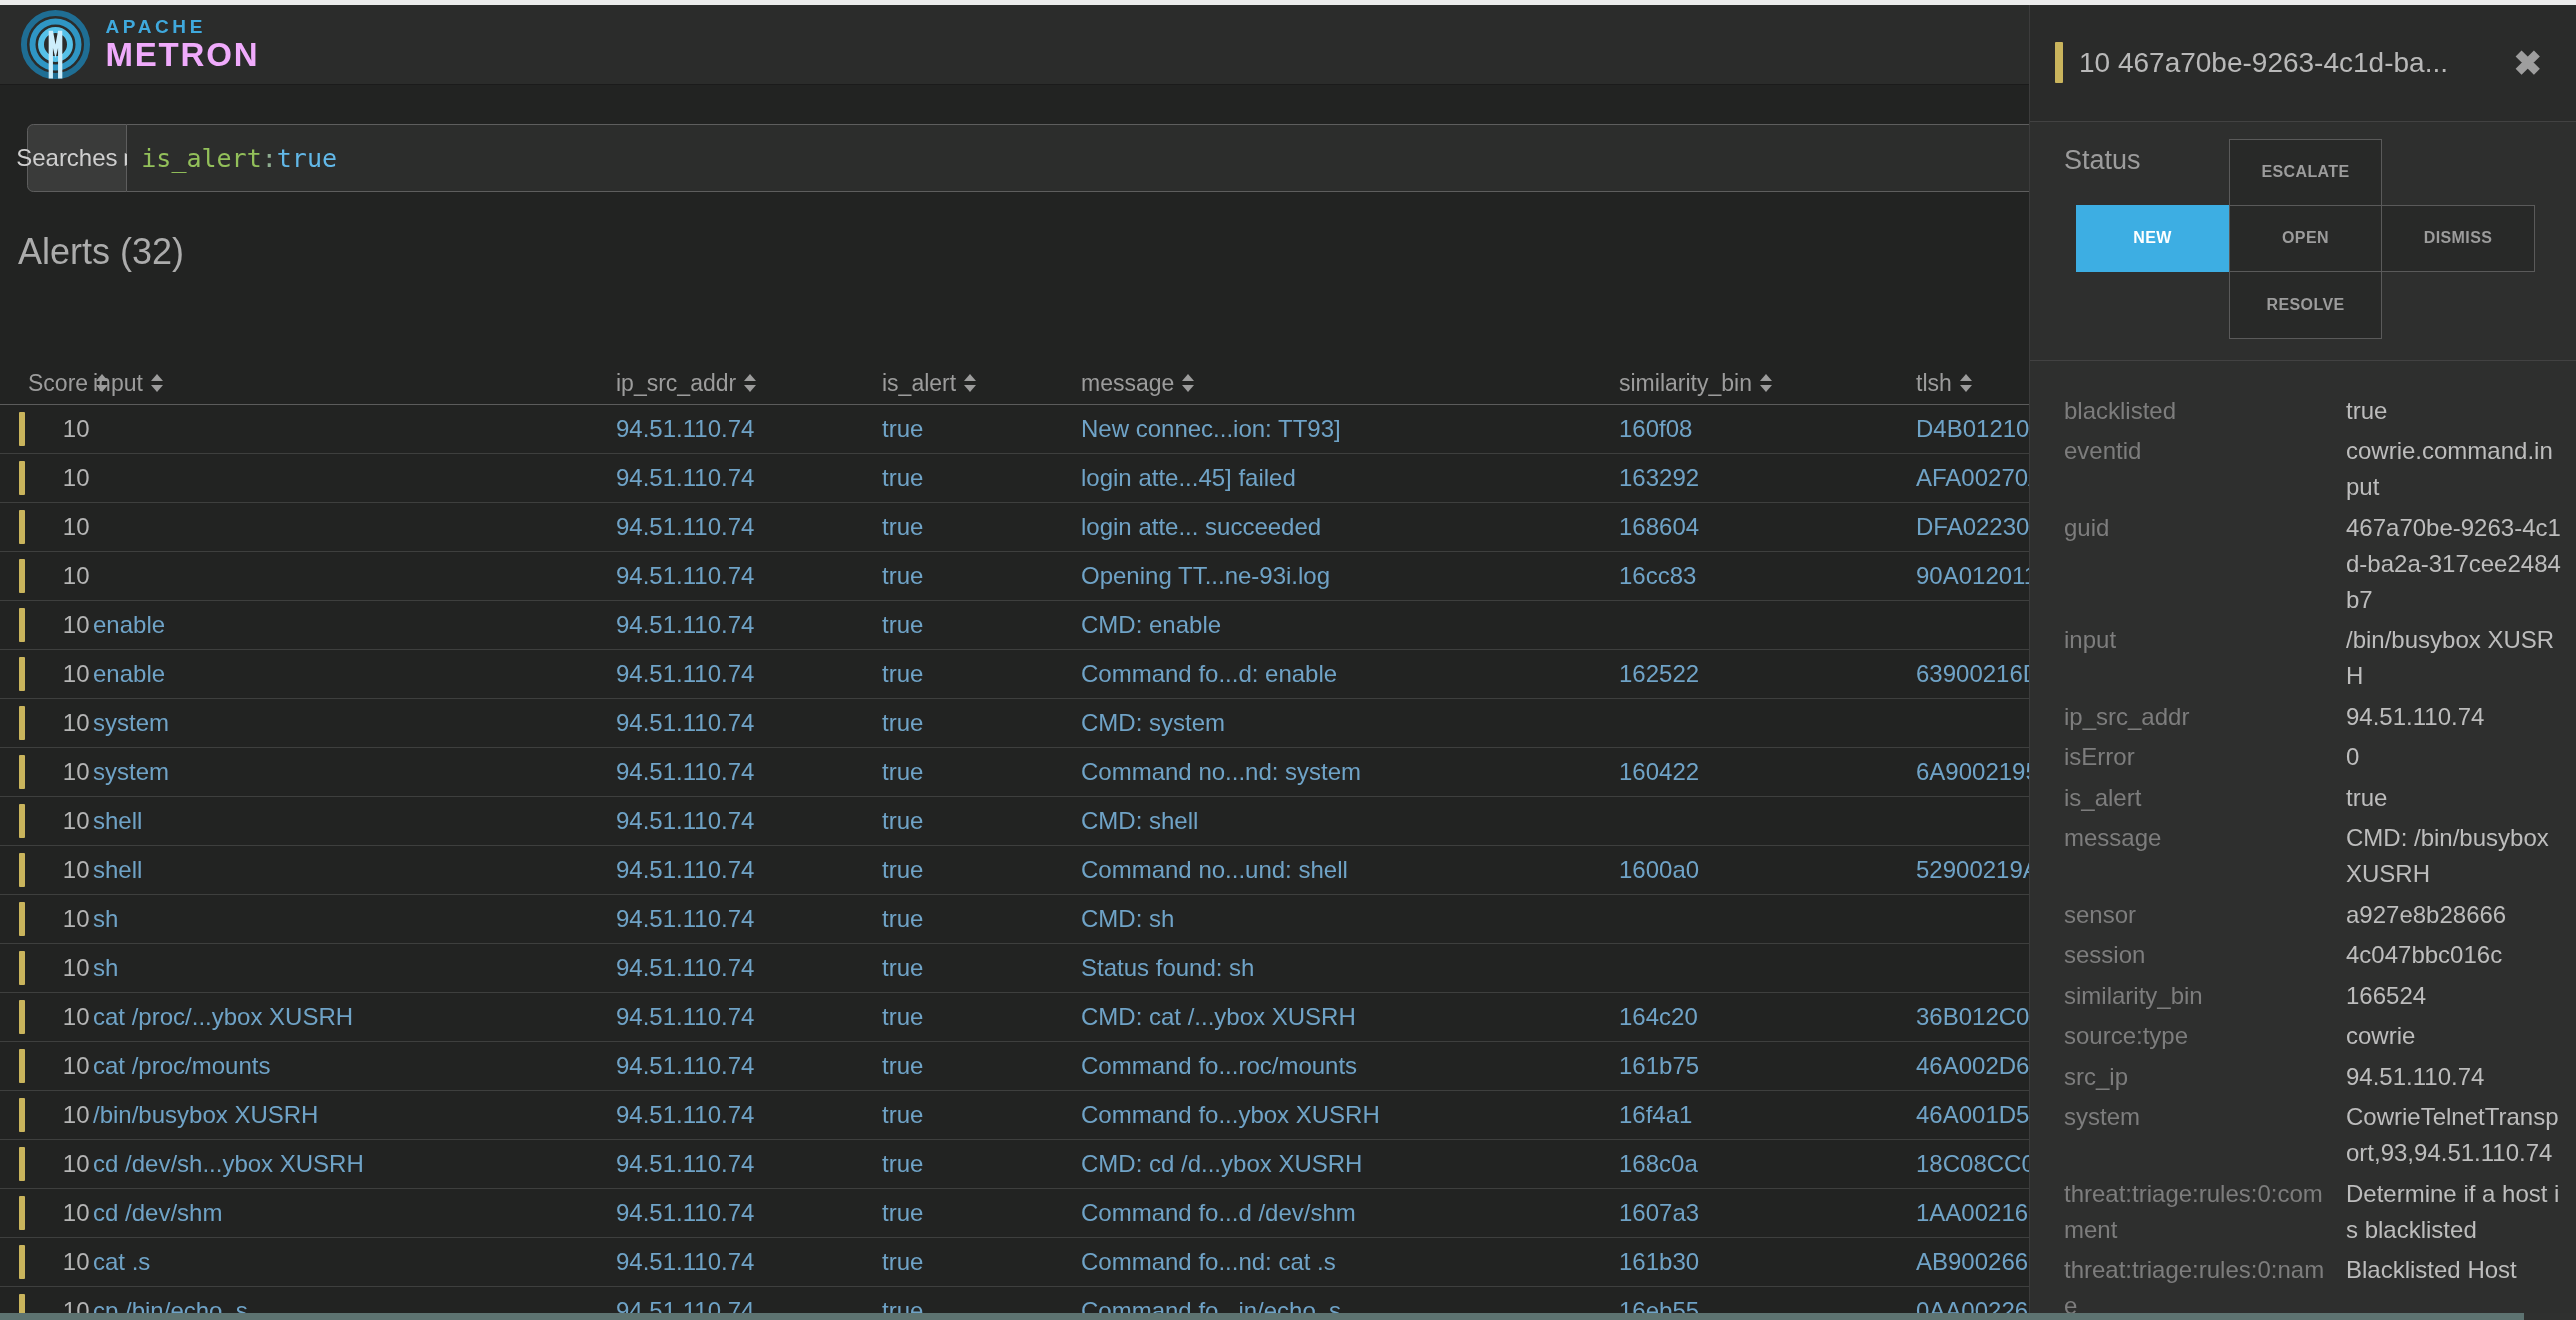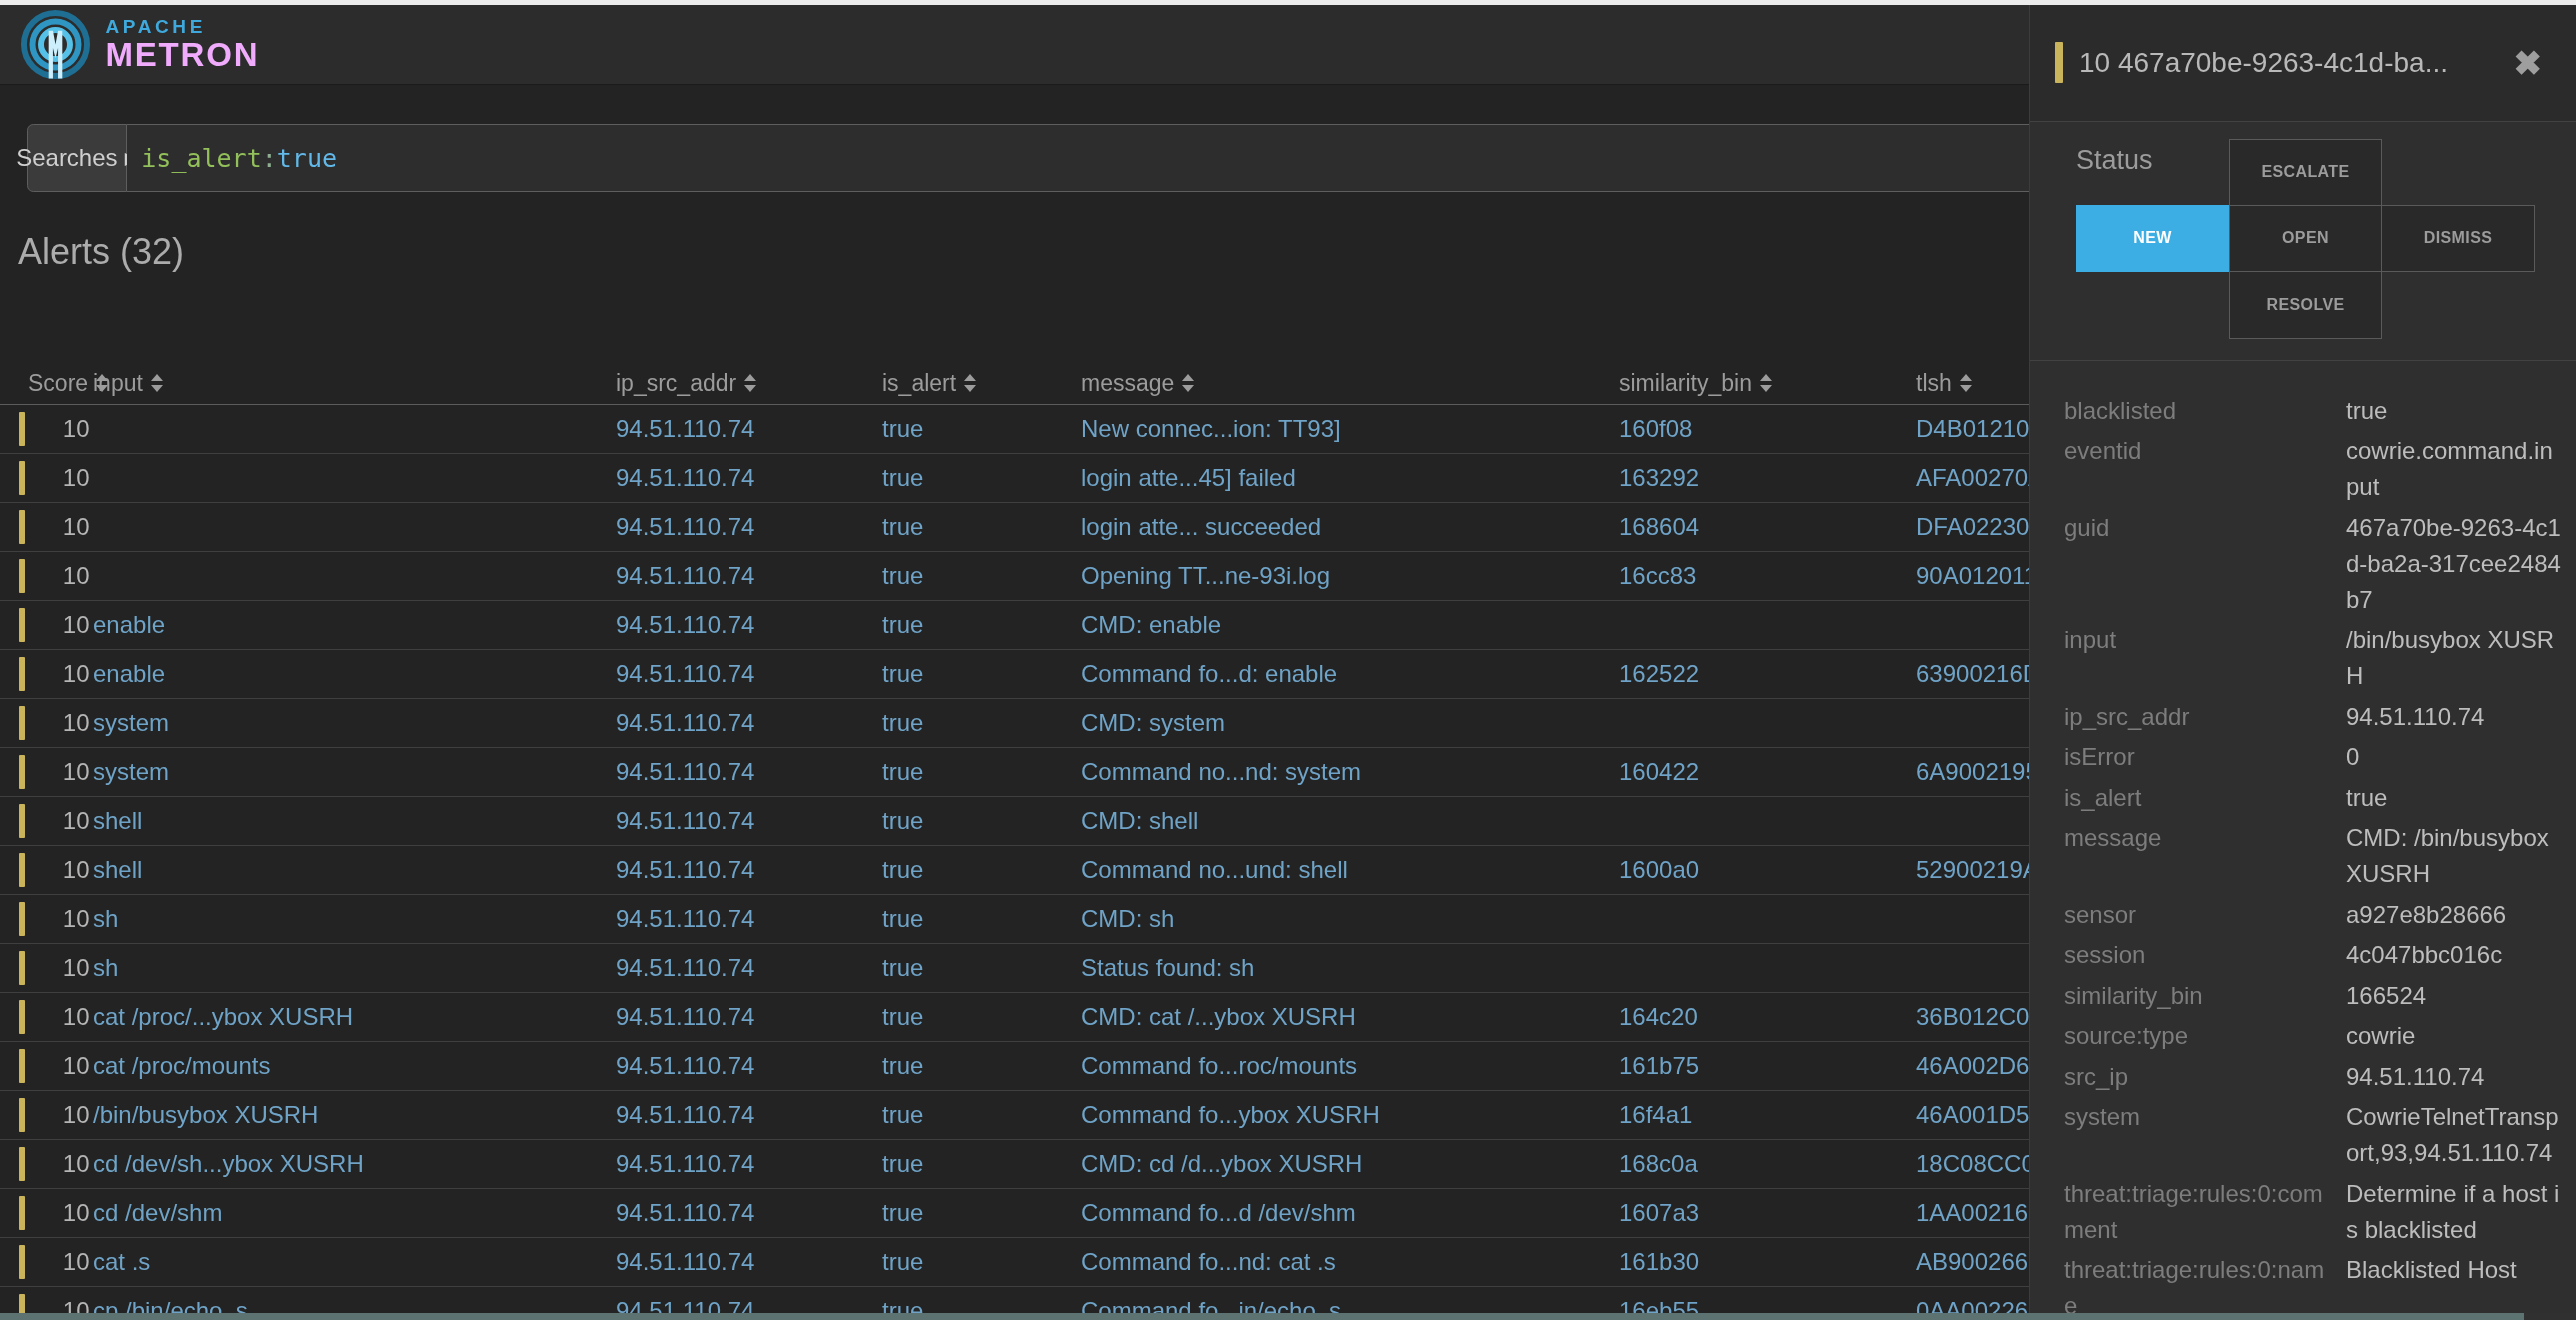--- a/index.html
+++ b/index.html
@@ -47,21 +47,21 @@
   .cell-link{color:#6fa3c7;white-space:nowrap;overflow:hidden;}
   
   .panel{position:absolute;top:4.5px;left:2029px;width:547px;bottom:0;background:#2e2f2e;
     border-left:0.9px solid #3c3c3c;box-sizing:border-box;z-index:5;overflow:hidden;}
   .panel-header{height:117px;background:#2a2b2a;border-bottom:0.9px solid #424242;
     display:flex;align-items:center;padding:0 34px 0 25px;box-sizing:border-box;}
   .panel-accent{width:8px;height:41px;background:#c9b45c;border-radius:0.9px;}
   .panel-title{color:#b9b9b9;font-size:28px;margin-left:16px;white-space:nowrap;overflow:hidden;flex:1;}
   .close-x{color:#9e9e9e;font-size:34px;font-weight:bold;cursor:pointer;line-height:1;}
   .status-section{position:relative;height:239px;border-bottom:0.9px solid #424242;box-sizing:border-box;}
-  .status-label{position:absolute;left:34px;top:23px;color:#9c9c9c;font-size:27px;margin-left:12px;}
+  .status-label{position:absolute;left:34px;top:23px;color:#9c9c9c;font-size:27px;}
   .btn-grid{position:absolute;left:46px;top:17px;display:grid;
     grid-template-columns:153px 153px 153px;grid-template-rows:66px 67px 67px;}
   .sbtn{background:#282928;border:0.9px solid #5a5a5a;color:#9c9c9c;font-size:16px;font-weight:bold;
     display:flex;align-items:center;justify-content:center;box-sizing:border-box;cursor:pointer;letter-spacing:0.4px;}
   .sbtn.escalate{grid-column:2;grid-row:1;border-bottom:none;}
   .sbtn.new{grid-column:1;grid-row:2;background:#3daee3;border:none;color:#fff;}
   .sbtn.open{grid-column:2;grid-row:2;}
   .sbtn.dismiss{grid-column:3;grid-row:2;border-left:none;}
   .sbtn.resolve{grid-column:2;grid-row:3;border-top:none;}
   .kv-list{padding:32px 12.5px 0 34px;display:grid;grid-template-columns:262px 219px;column-gap:20px;row-gap:4.5px;

